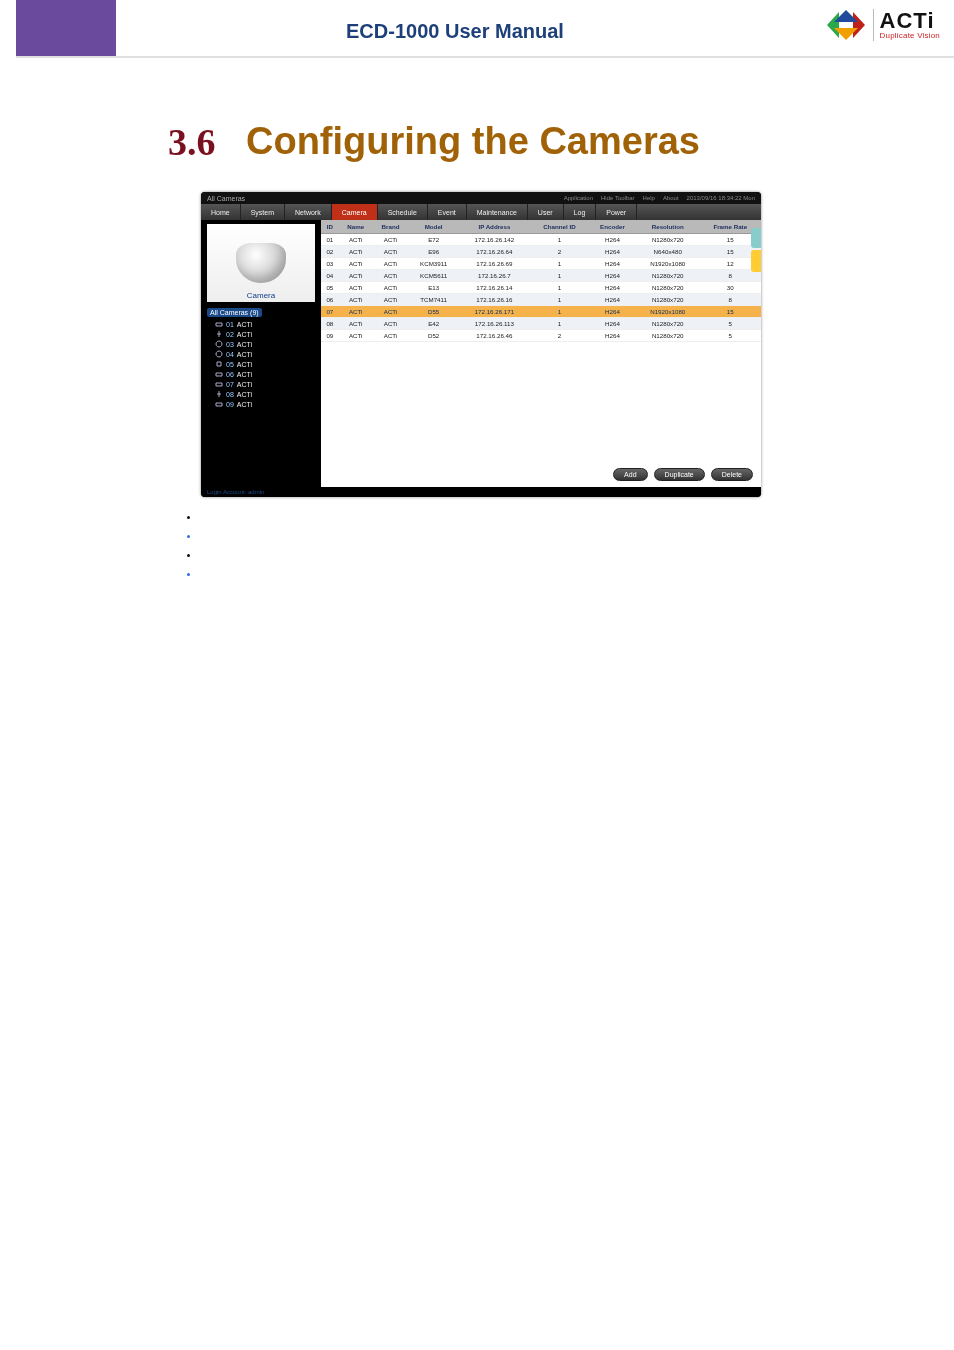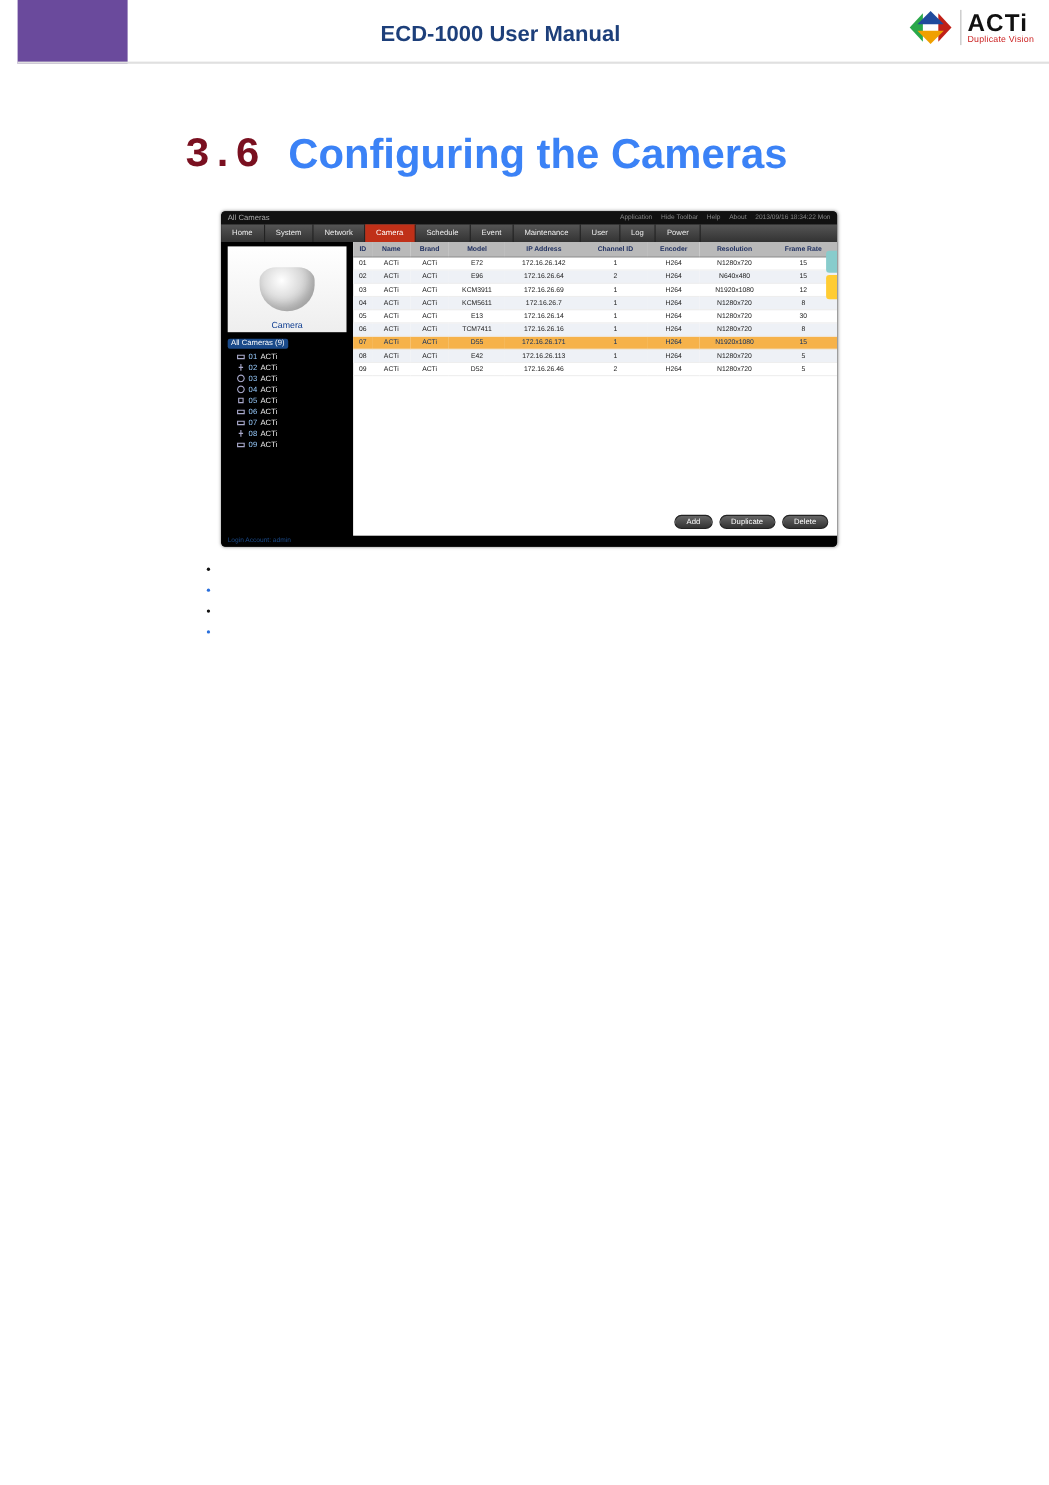--- a/index.html
+++ b/index.html
@@ -14,22 +14,22 @@
   .hdr-title { position: absolute; left: 330px; top: 20px; color: #1d3f7a; font-weight: bold; font-size: 20px; }
   .logo { position: absolute; right: 30px; top: 8px; display: flex; align-items: center; gap: 6px; }
   .logo-mark { position: relative; width: 42px; height: 34px; }
   .logo-mark svg { width: 42px; height: 34px; }
   .logo-text { display: flex; flex-direction: column; line-height: 1; }
   .logo-main { font-weight: 900; font-size: 22px; color: #111; letter-spacing: 1px; }
   .logo-sub { font-size: 8px; color: #c22; letter-spacing: 0.2px; }
   .logo-sep { width: 1px; height: 32px; background: #bbb; }
 
   
-  .section-num { position: absolute; left: 152px; top: 120px; color: #7a1020; font-size: 38px; font-weight: 900; font-family: Liberation Mono, monospace;}
-  .section-title { position: absolute; left: 246px; top: 120px; color: #3b82f6; font-size: 38px; font-weight: 900; }
+  .section-num { position: absolute; left: 152px; top: 120px; color: #7a1020; font-size: 38px; font-weight: 900; font-family: Liberation Serif, serif;}
+  .section-title { position: absolute; left: 230px; top: 120px; color: #a16207; font-size: 38px; font-weight: 900; }
 
   
   .app { position: absolute; left: 185px; top: 192px; width: 560px; height: 305px; background: #000; border-radius: 4px; overflow: hidden; font-size: 7px; color: #ccc; box-shadow: 0 0 3px rgba(0,0,0,.5);}
   .app-topbar { height: 12px; background: #111; display:flex; align-items:center; padding: 0 6px; justify-content: space-between;}
   .app-topbar-left { color:#aaa; font-size:7px;}
   .app-topbar-right { color:#888; font-size:6px; display:flex; gap:8px;}
   .app-nav { height: 16px; background: linear-gradient(#555,#333); display:flex; align-items:stretch;}
   .app-nav .tab { padding: 0 10px; display:flex; align-items:center; color:#eee; font-size:7px; border-right:1px solid #222;}
   .app-nav .tab.active { background:#c03018; color:#fff;}
   .app-body { display:flex; height: calc(100% - 12px - 16px - 10px);}

